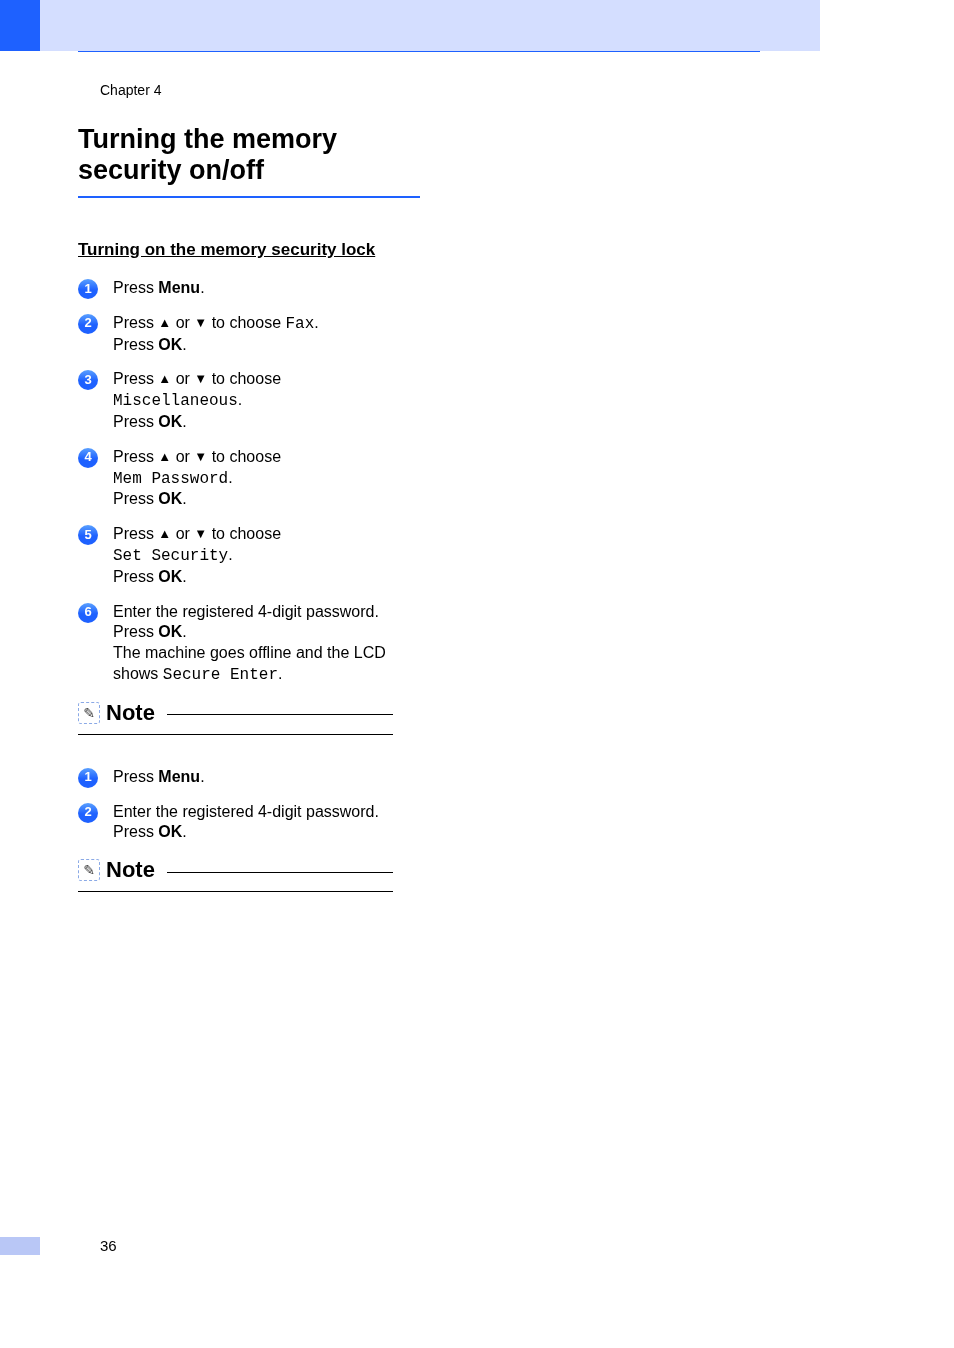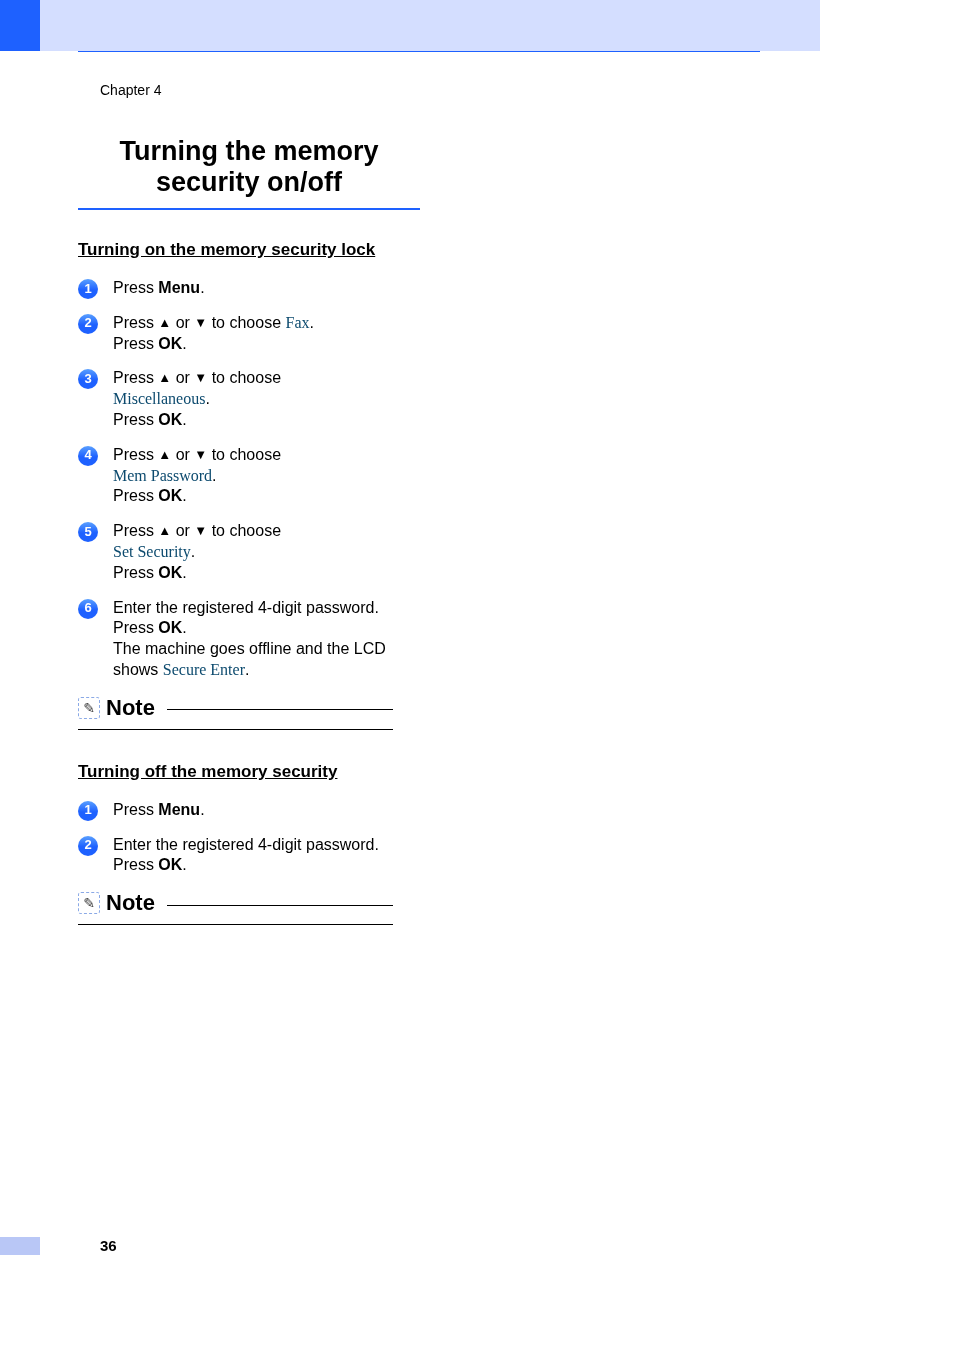--- a/index.html
+++ b/index.html
@@ -76,22 +76,22 @@
     border-radius: 50%;
     background: linear-gradient(180deg, #5aa0ff 0%, #1e61ff 55%);
     color: #fff;
     font-size: 13px;
     font-weight: bold;
     display: flex;
     align-items: center;
     justify-content: center;
   }
   .mono {
-    font-family: Liberation Serif, serif;
-    color: #0c4a6e;
+    font-family: Liberation Mono, monospace;
+    color: #000000;
   }
   .arrow {
     font-family: Arial, sans-serif;
     font-size: 13px;
     display: inline-block;
     vertical-align: 1px;
   }
   .note-block {
     position: relative;
     margin-top: 10px;
@@ -131,42 +131,42 @@
     padding-right: 4px;
     margin-bottom: 8px;
   }
   .note-end {
     border-top: 1px solid #000;
     margin-top: 8px;
   }
   .pagenum {
     position: absolute;
     font-size: 15px;
-    font-weight: bold;
+    font-weight: normal;
   }
   .foot-blue {
     position: absolute;
     left: 0;
     width: 40px;
     height: 18px;
     background: #b9c7f6;
   }
 </style>
 </head>
 <body>
 
 <div class="page">
 
   <div class="topbar"></div>
   <div class="sidebar-blue"></div>
   <div class="horiz-rule" style="left:78px; right:60px; top:51px;"></div>
 
   <div class="chapter" style="left:100px; top:82px;">Chapter 4</div>
 
-  <div style="position:absolute; left:78px; top:136px; width:342px;text-align:center;">
+  <div style="position:absolute; left:78px; top:124px; width:342px;">
     <div class="h1">Turning the memory security on/off</div>
     <div class="h1-rule"></div>
   </div>
 
   <div class="column" style="left:78px; top:240px;">
 
     <div class="h2">Turning on the memory security lock</div>
 
     <div class="step">
       <div class="badge">1</div>
@@ -211,21 +211,20 @@
       <div class="note-header">
         <span class="note-icon">✎</span>
         <span class="note-title">Note</span>
         <span class="note-line"></span>
       </div>
       <div class="note-end"></div>
     </div>
 
     <div style="height:28px;"></div>
 
-    <div class="h2">Turning off the memory security</div>
 
     <div class="step">
       <div class="badge">1</div>
       <span>Press </span><b>Menu</b><span>.</span>
     </div>
 
     <div class="step">
       <div class="badge">2</div>
       <span>Enter the registered 4-digit password.</span><br>
       <span>Press </span><b>OK</b><span>.</span><br>

